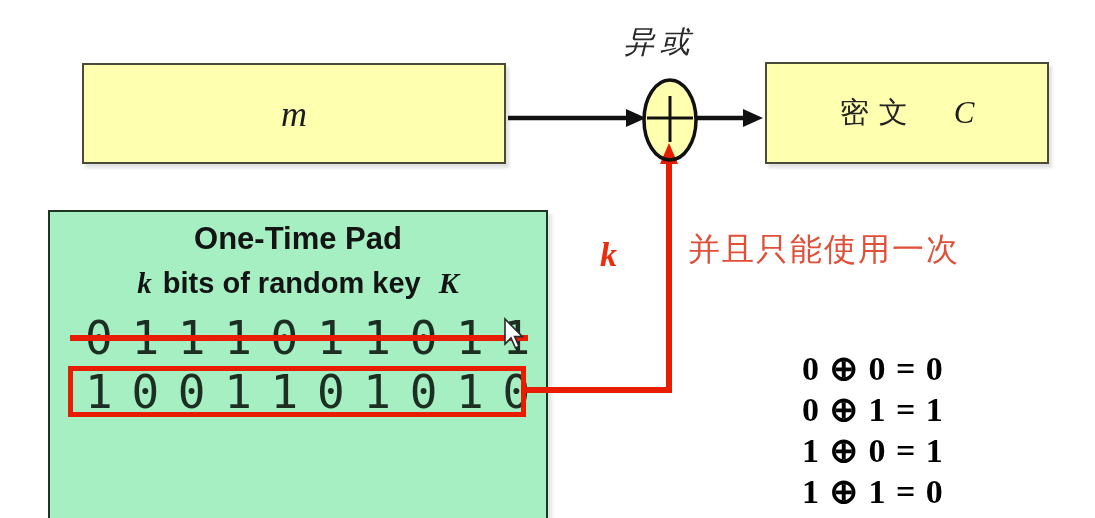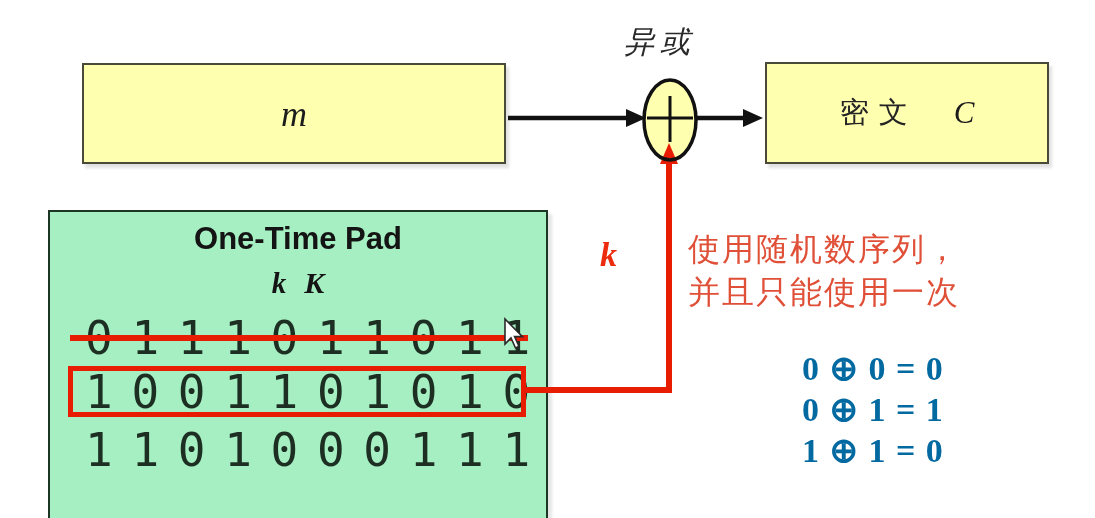--- a/index.html
+++ b/index.html
@@ -63,21 +63,21 @@
   
   #note{
     position:absolute;left:688px;top:228px;z-index:3;
     font-family:"Liberation Serif",serif;font-size:32px;line-height:43px;
     letter-spacing:2px;color:var(--c-red_text,#E05038);
   }
   
   #xtable{
     position:absolute;left:802px;top:348px;z-index:3;
     font-family:"Liberation Serif",serif;font-weight:700;
-    font-size:34px;line-height:41px;color:#0369a1;letter-spacing:1px;text-align:right;
+    font-size:34px;line-height:41px;color:#000000;letter-spacing:1px;text-align:right;
   }
   
   #watermark{
     position:absolute;left:642px;top:482px;z-index:2;
     font-size:20px;letter-spacing:0.4px;color:#bdbdbd;opacity:0.8;
   }
   
   #overlay{position:absolute;left:0;top:0;z-index:5;pointer-events:none;}
 </style>
 </head>
@@ -93,39 +93,39 @@
 
   <div class="ybox" id="box-c">
     <span class="cn">密文</span>
     <span class="var">C</span>
   </div>
 
   <div id="pad">
     <div id="pad-title">One-Time Pad</div>
     <div id="pad-sub">
       <span class="ital">k</span>
+      <span>bits of random key</span>
       <span class="ital cap-k">K</span>
     </div>
     <div class="rowbits" id="row1">0 1 1 1 0 1 1 0 1 1</div>
     <div class="rowbits" id="row2">1 0 0 1 1 0 1 0 1 0</div>
-    <div class="rowbits" id="row3">1 1 0 1 0 0 0 1 1 1</div>
   </div>
 
   <div id="hl-rect"></div>
 
   <div id="key-k">k</div>
 
   <div id="note">
-    <div>使用随机数序列，</div>
     <div>并且只能使用一次</div>
   </div>
 
   <div id="xtable">
     <div>0 ⊕ 0 = 0</div>
     <div>0 ⊕ 1 = 1</div>
+    <div>1 ⊕ 0 = 1</div>
     <div>1 ⊕ 1 = 0</div>
   </div>
 
 
   <svg id="overlay" width="1095" height="518" viewBox="0 0 1095 518">
 
     <ellipse cx="670" cy="120" rx="26" ry="40" fill="#FFFFB0" stroke="none"></ellipse>
 
     <line x1="508" y1="118" x2="628" y2="118" stroke="#111" stroke-width="4.5"></line>
     <polygon points="646,118 626,109 626,127" fill="#111"></polygon>

